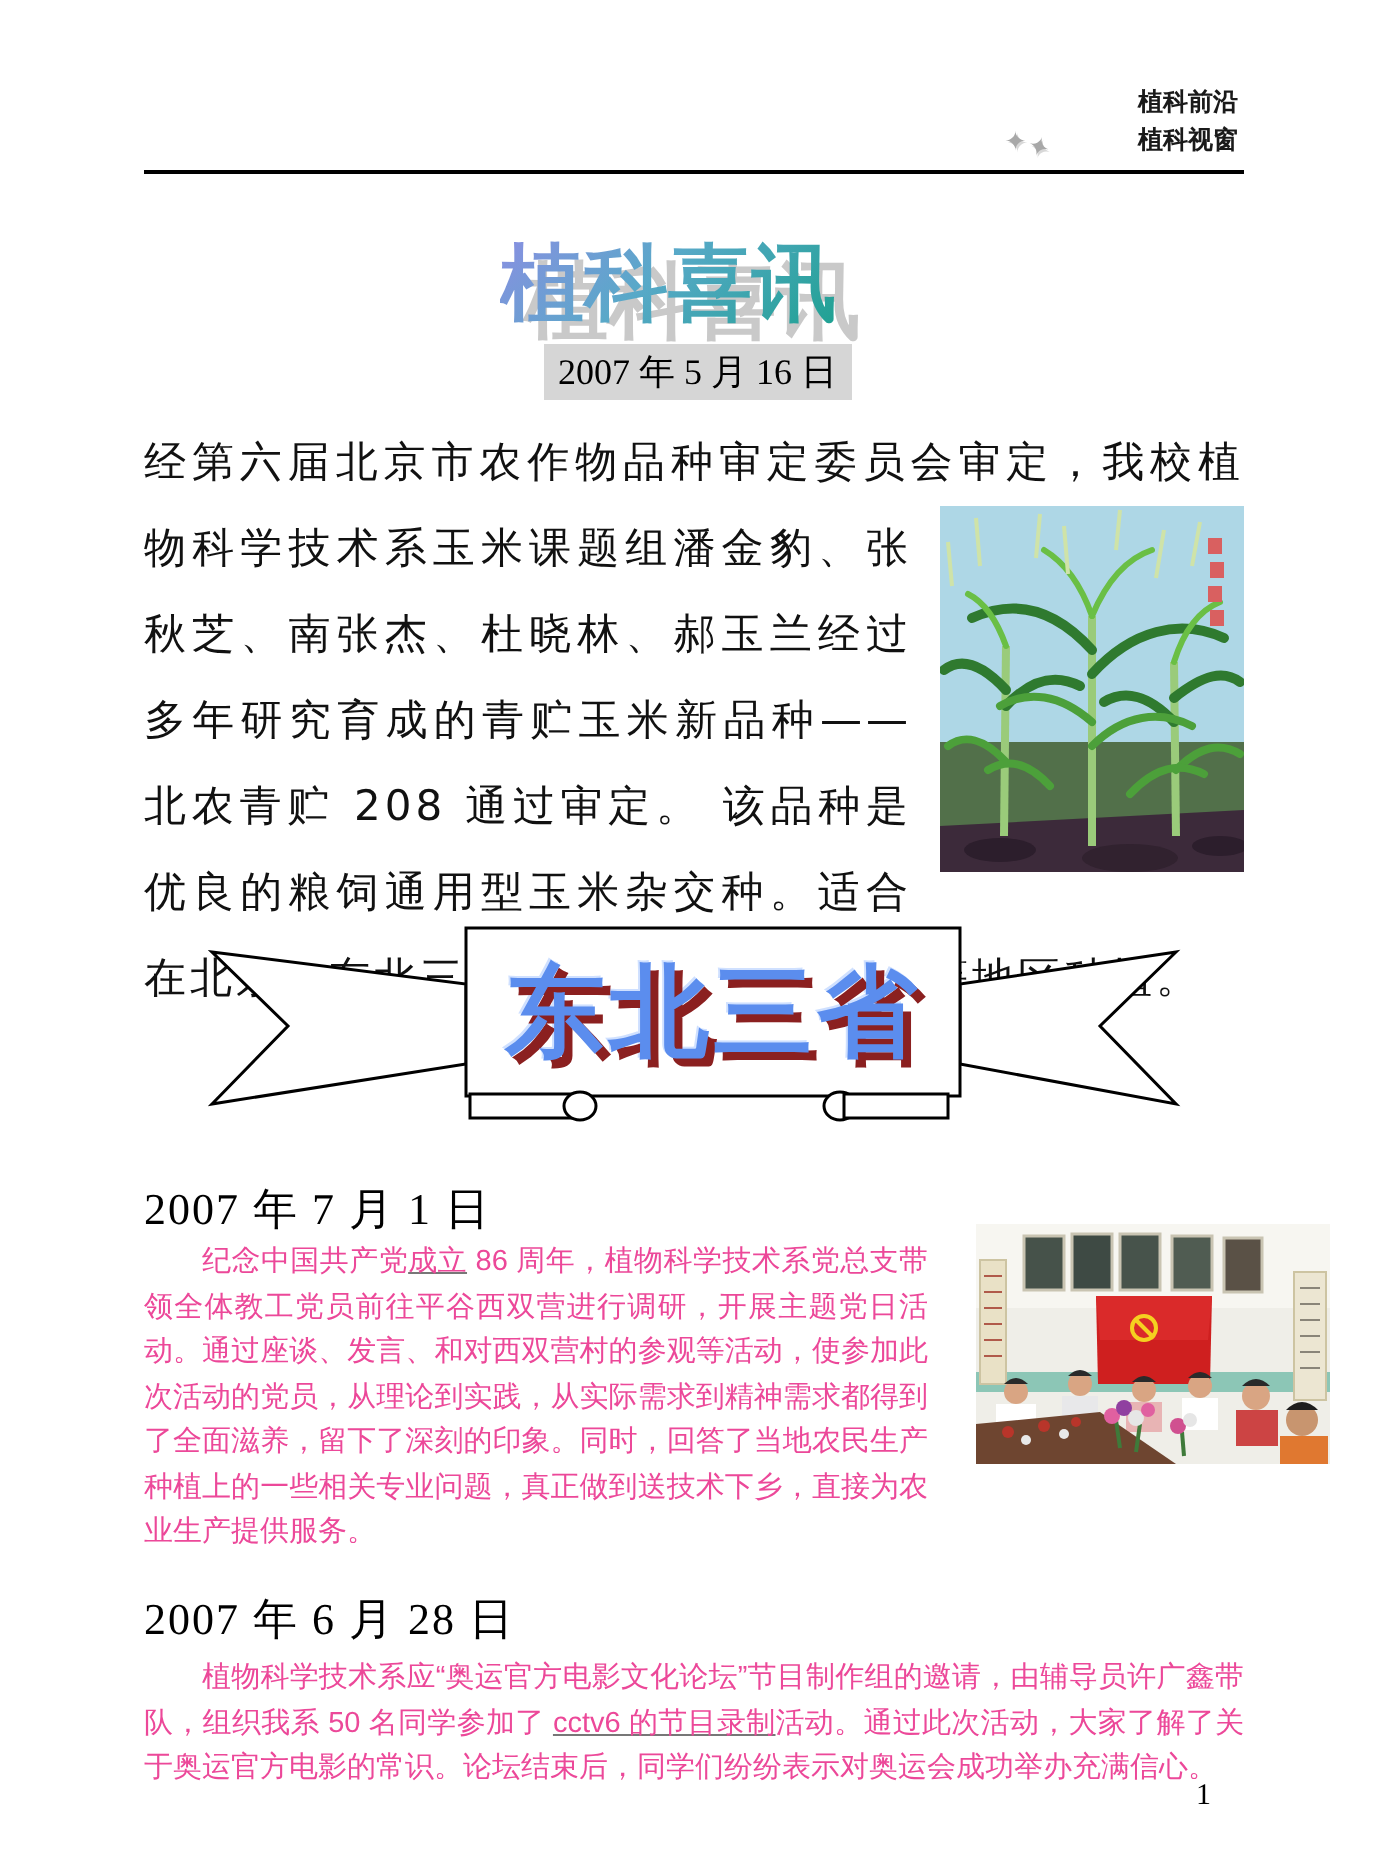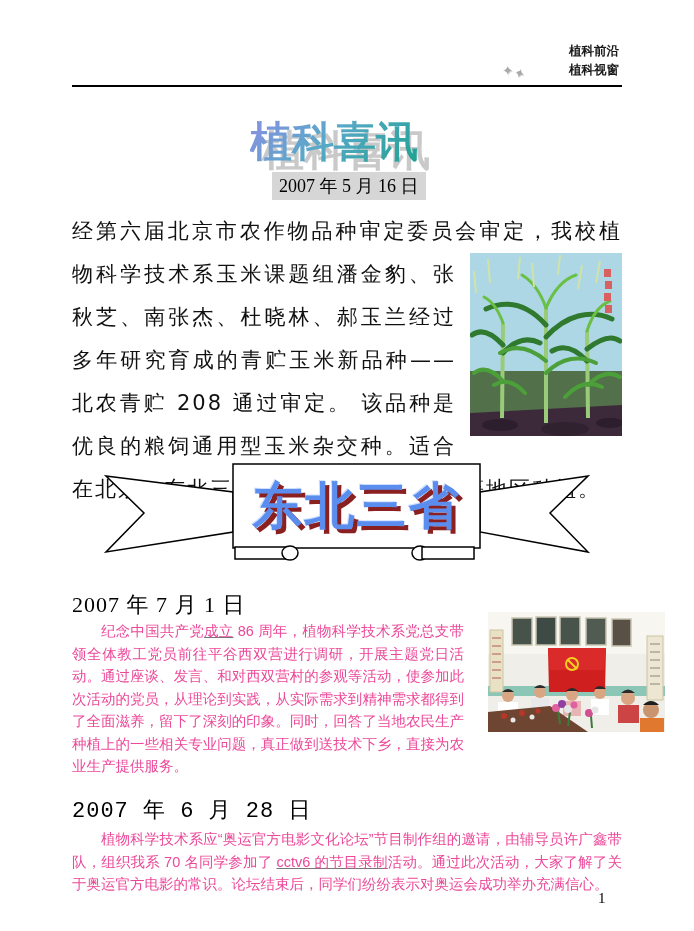--- a/index.html
+++ b/index.html
@@ -42,21 +42,21 @@
   .ribbon svg { position:absolute; left:0; top:0; }
   .ribbon-text { position:absolute; left:131px; top:4px; width:247px; height:84px;
                  display:flex; align-items:center; justify-content:center;
                  font-size:50px; font-weight:bold; color:#5b8dee; letter-spacing:2px;
                  text-shadow:4px 4px 0 #8b2020, -1px -1px 0 #cfe0ff; white-space:nowrap; }
 
   
   .sec-date { position:absolute; left:72px; font-family:"Liberation Serif", serif;
               font-size:22px; letter-spacing:1px; }
   .sec-date.d1 { top:590px; }
-  .sec-date.d2 { top:795px;font-family:Liberation Mono, monospace; }
+  .sec-date.d2 { top:795px; }
   .sec-para { position:absolute; left:72px; width:550px; font-size:14.5px; line-height:22.5px;
               text-align:justify; text-indent:2em; color:#ec4899; }
   .sec-para.p1 { top:620px; }
   .sec-para.p2 { top:828px; }
   .para-spacer { float:right; width:158px; height:115px; }
   .u { text-decoration:underline; text-decoration-color:#777; }
 
   .meeting-photo { position:absolute; top:612px; left:488px; width:177px; height:120px; }
   .meeting-photo svg { display:block; }
 
@@ -243,18 +243,18 @@
         <circle cx="80" cy="97" r="4" fill="#e6e6e6"></circle>
           <circle cx="86" cy="93" r="3.5" fill="#e060a0"></circle>
         <circle cx="101" cy="101" r="4" fill="#d05090"></circle>
           <circle cx="107" cy="98" r="3.5" fill="#e6e6e6"></circle>
       </g>
     </svg>
   </div>
 
   <div class="sec-date d2">2007 年 6 月 28 日</div>
   <div class="sec-para p2">
-    <span>植物科学技术系应“奥运官方电影文化论坛”节目制作组的邀请，由辅导员许广鑫带队，组织我系 70 名同学参加了 </span><span class="u">cctv6 的节目录制</span><span>活动。通过此次活动，大家了解了关于奥运官方电影的常识。论坛结束后，同学们纷纷表示对奥运会成功举办充满信心。</span>
+    <span>植物科学技术系应“奥运官方电影文化论坛”节目制作组的邀请，由辅导员许广鑫带队，组织我系 50 名同学参加了 </span><span class="u">cctv6 的节目录制</span><span>活动。通过此次活动，大家了解了关于奥运官方电影的常识。论坛结束后，同学们纷纷表示对奥运会成功举办充满信心。</span>
   </div>
 
   <div class="page-num">1</div>
 
 </div>
 
 </body></html>

